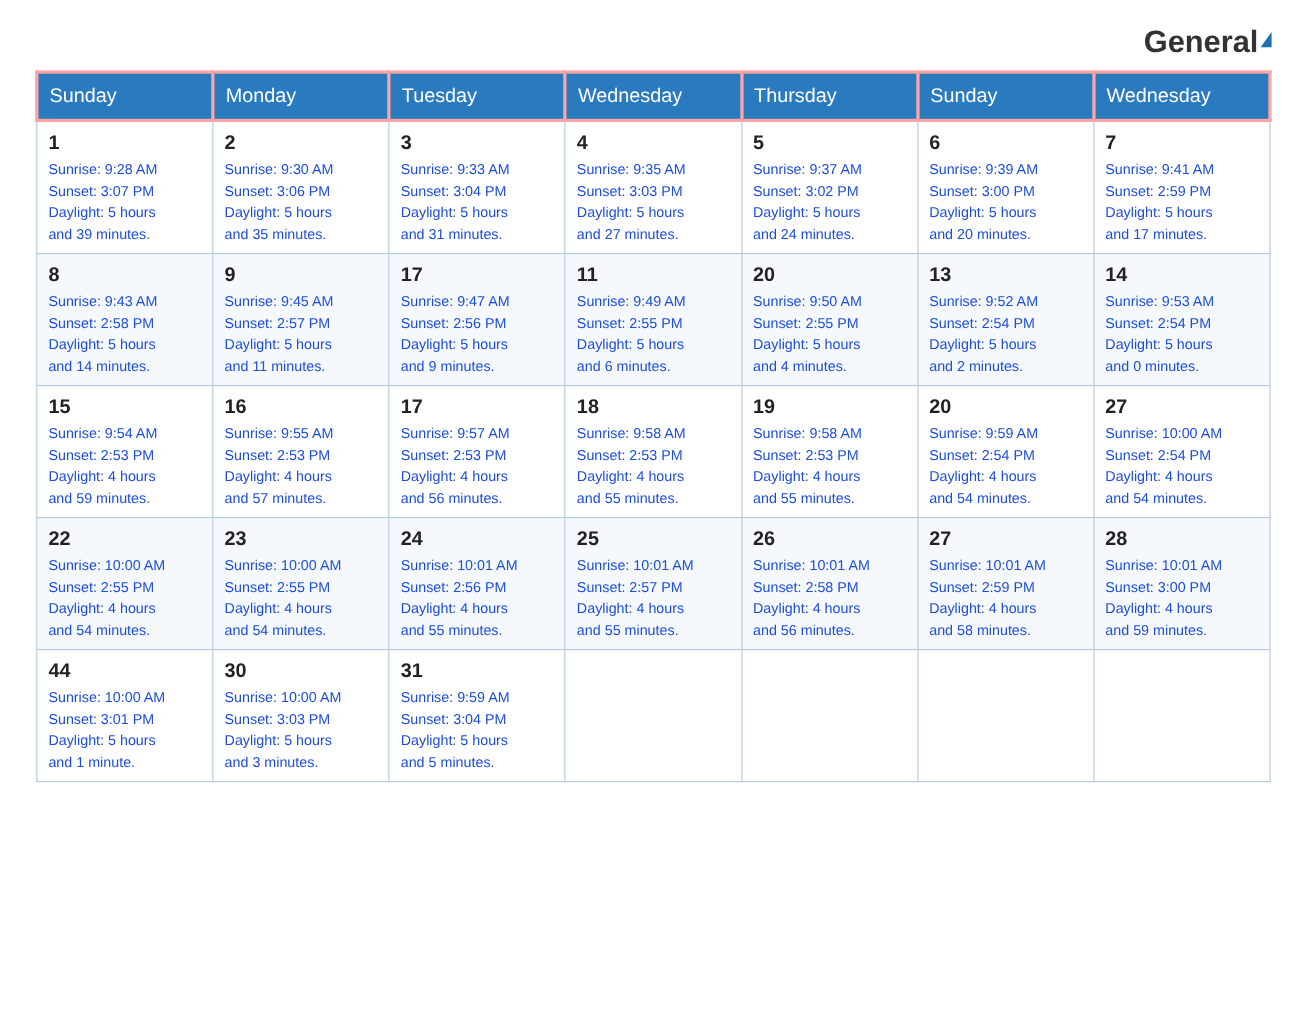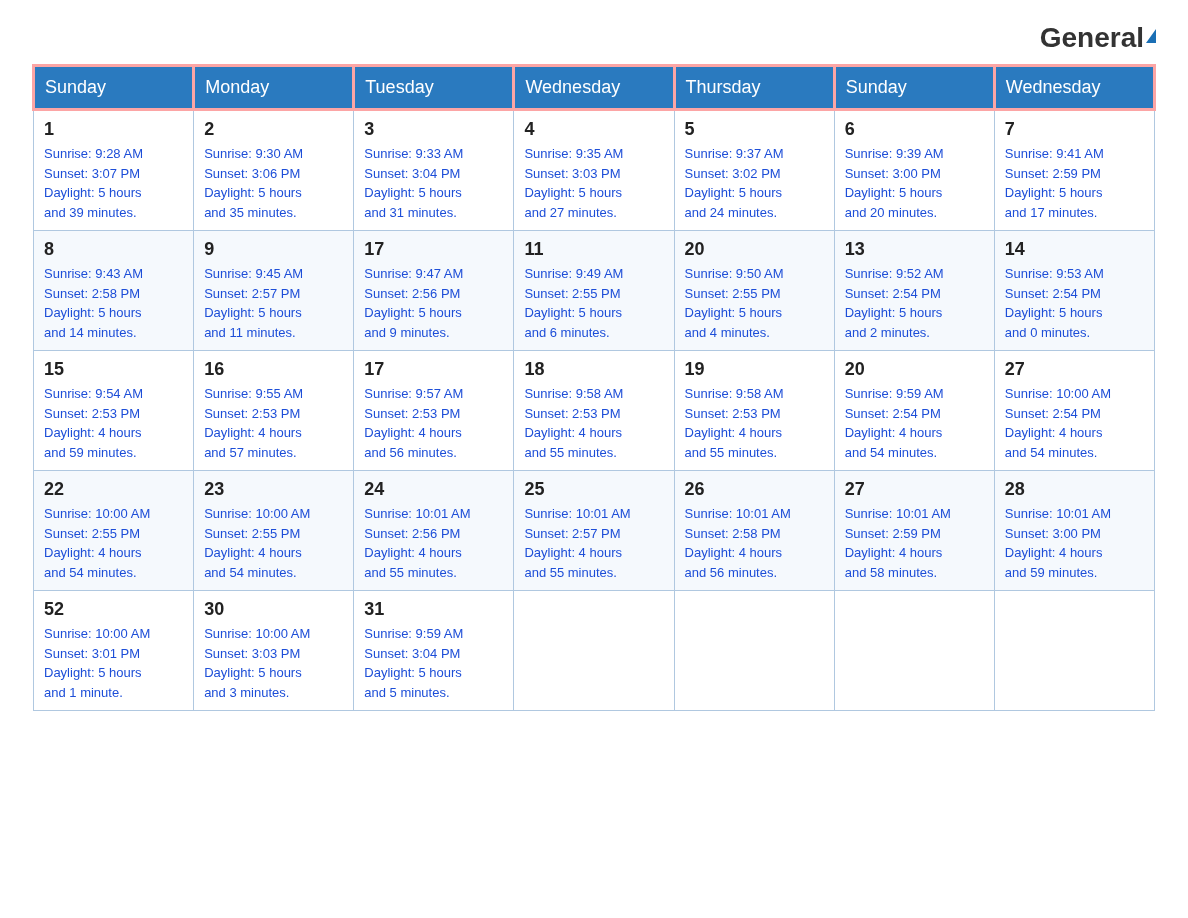--- a/index.html
+++ b/index.html
@@ -247,21 +247,21 @@
           <span class="day-number">27</span>
           <div class="day-info">Sunrise: 10:01 AM<br>Sunset: 2:59 PM<br>Daylight: 4 hours<br>and 58 minutes.</div>
         </td>
         <td>
           <span class="day-number">28</span>
           <div class="day-info">Sunrise: 10:01 AM<br>Sunset: 3:00 PM<br>Daylight: 4 hours<br>and 59 minutes.</div>
         </td>
       </tr>
       <tr>
         <td>
-          <span class="day-number">52</span>
+          <span class="day-number">44</span>
           <div class="day-info">Sunrise: 10:00 AM<br>Sunset: 3:01 PM<br>Daylight: 5 hours<br>and 1 minute.</div>
         </td>
         <td>
           <span class="day-number">30</span>
           <div class="day-info">Sunrise: 10:00 AM<br>Sunset: 3:03 PM<br>Daylight: 5 hours<br>and 3 minutes.</div>
         </td>
         <td>
           <span class="day-number">31</span>
           <div class="day-info">Sunrise: 9:59 AM<br>Sunset: 3:04 PM<br>Daylight: 5 hours<br>and 5 minutes.</div>
         </td>

